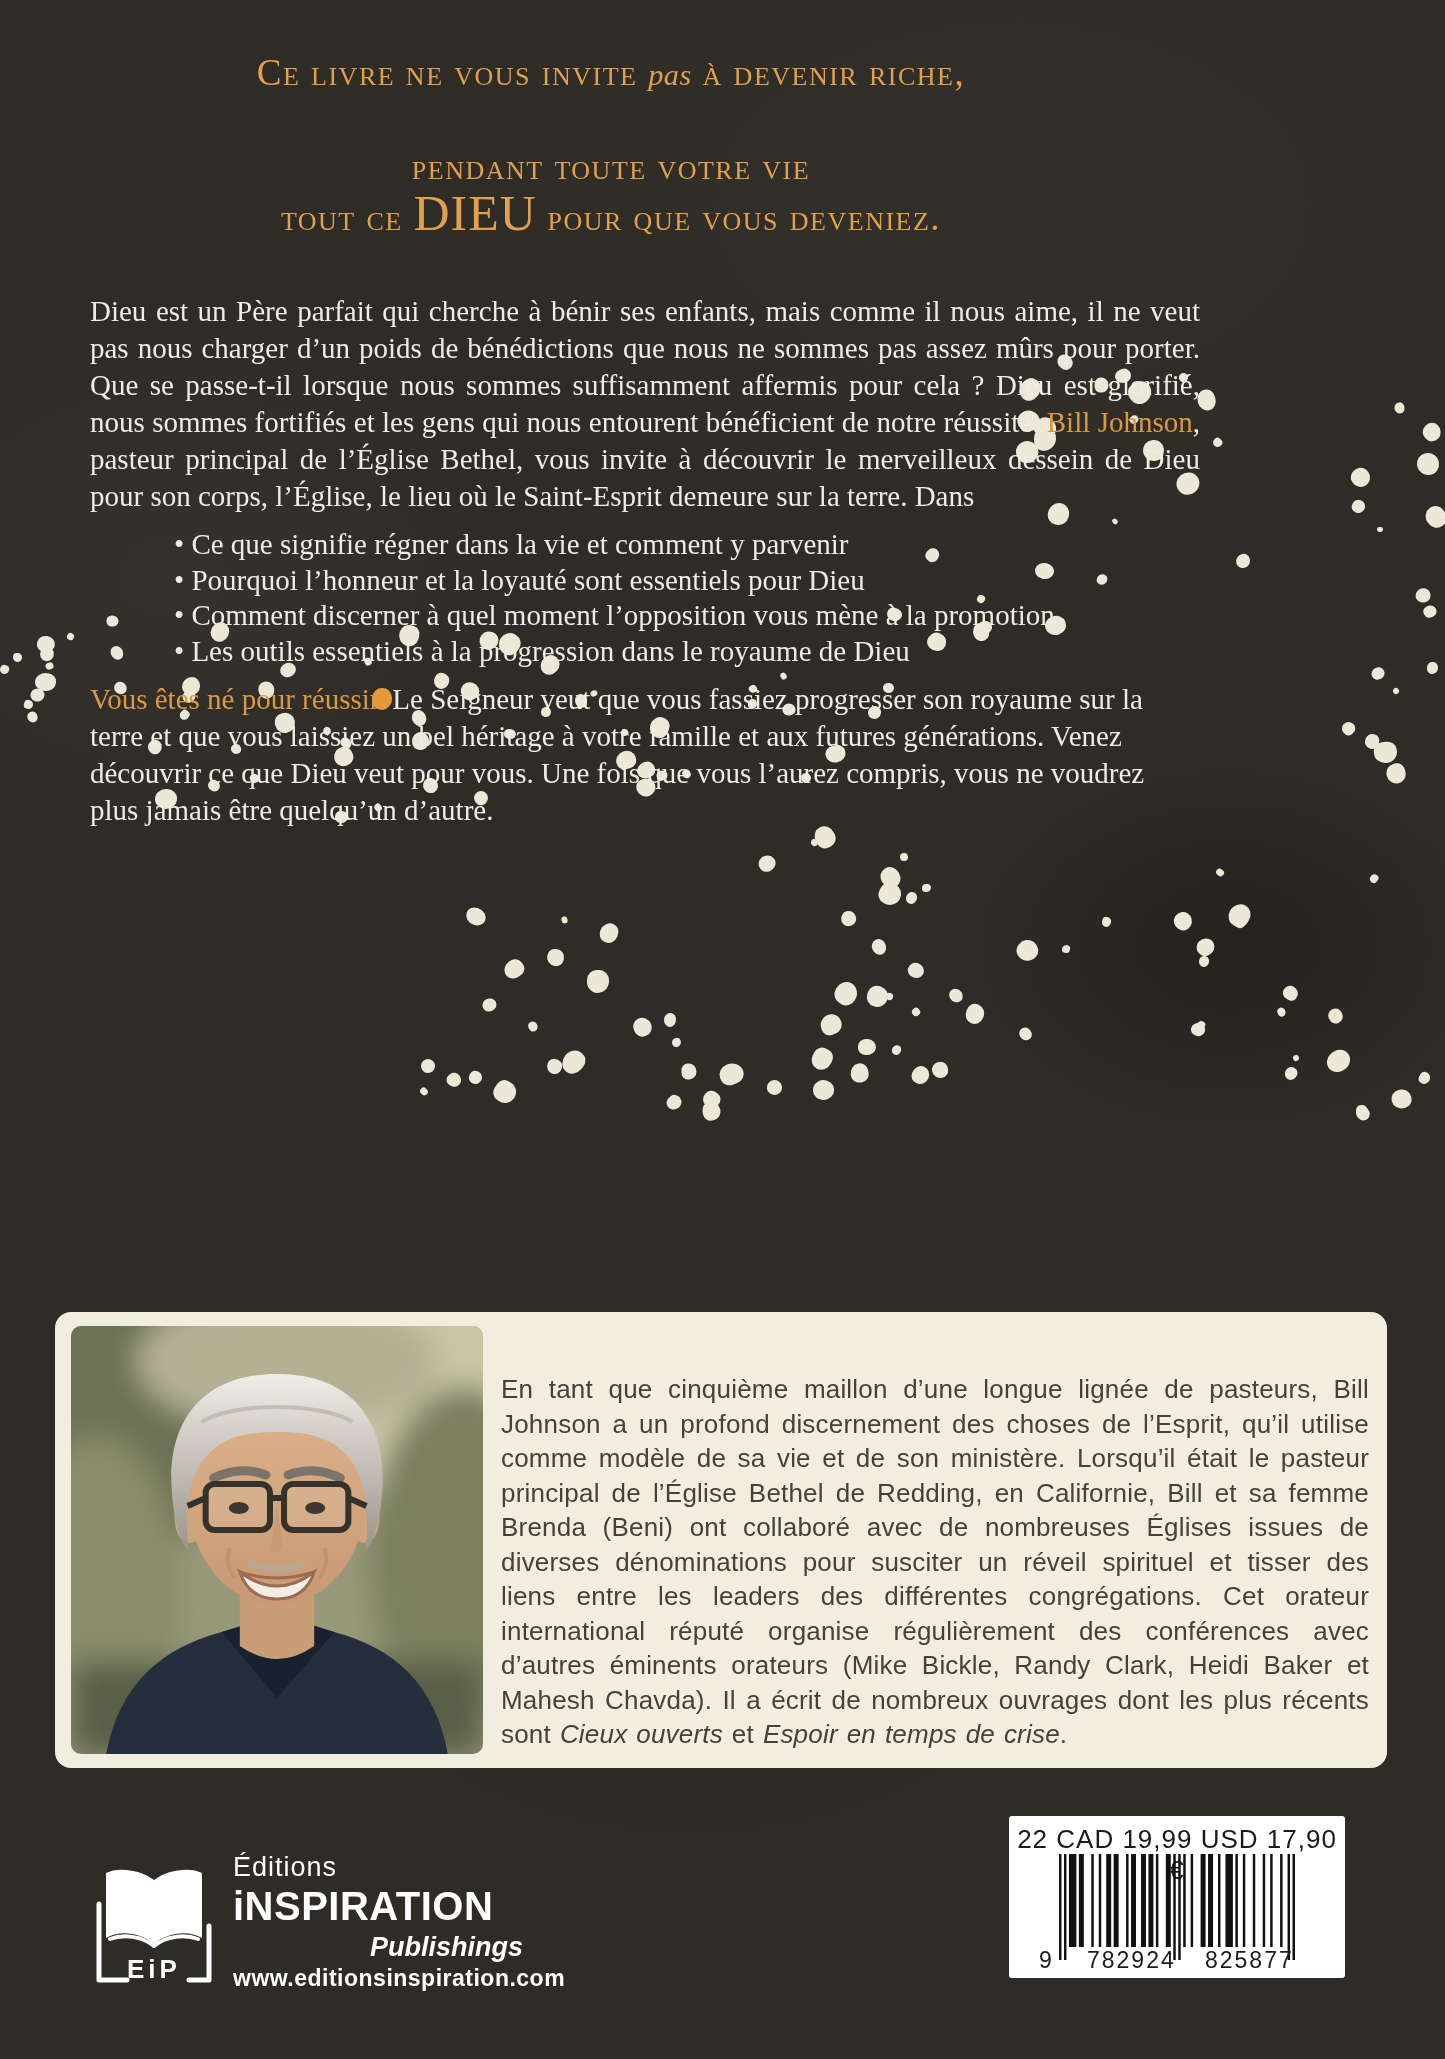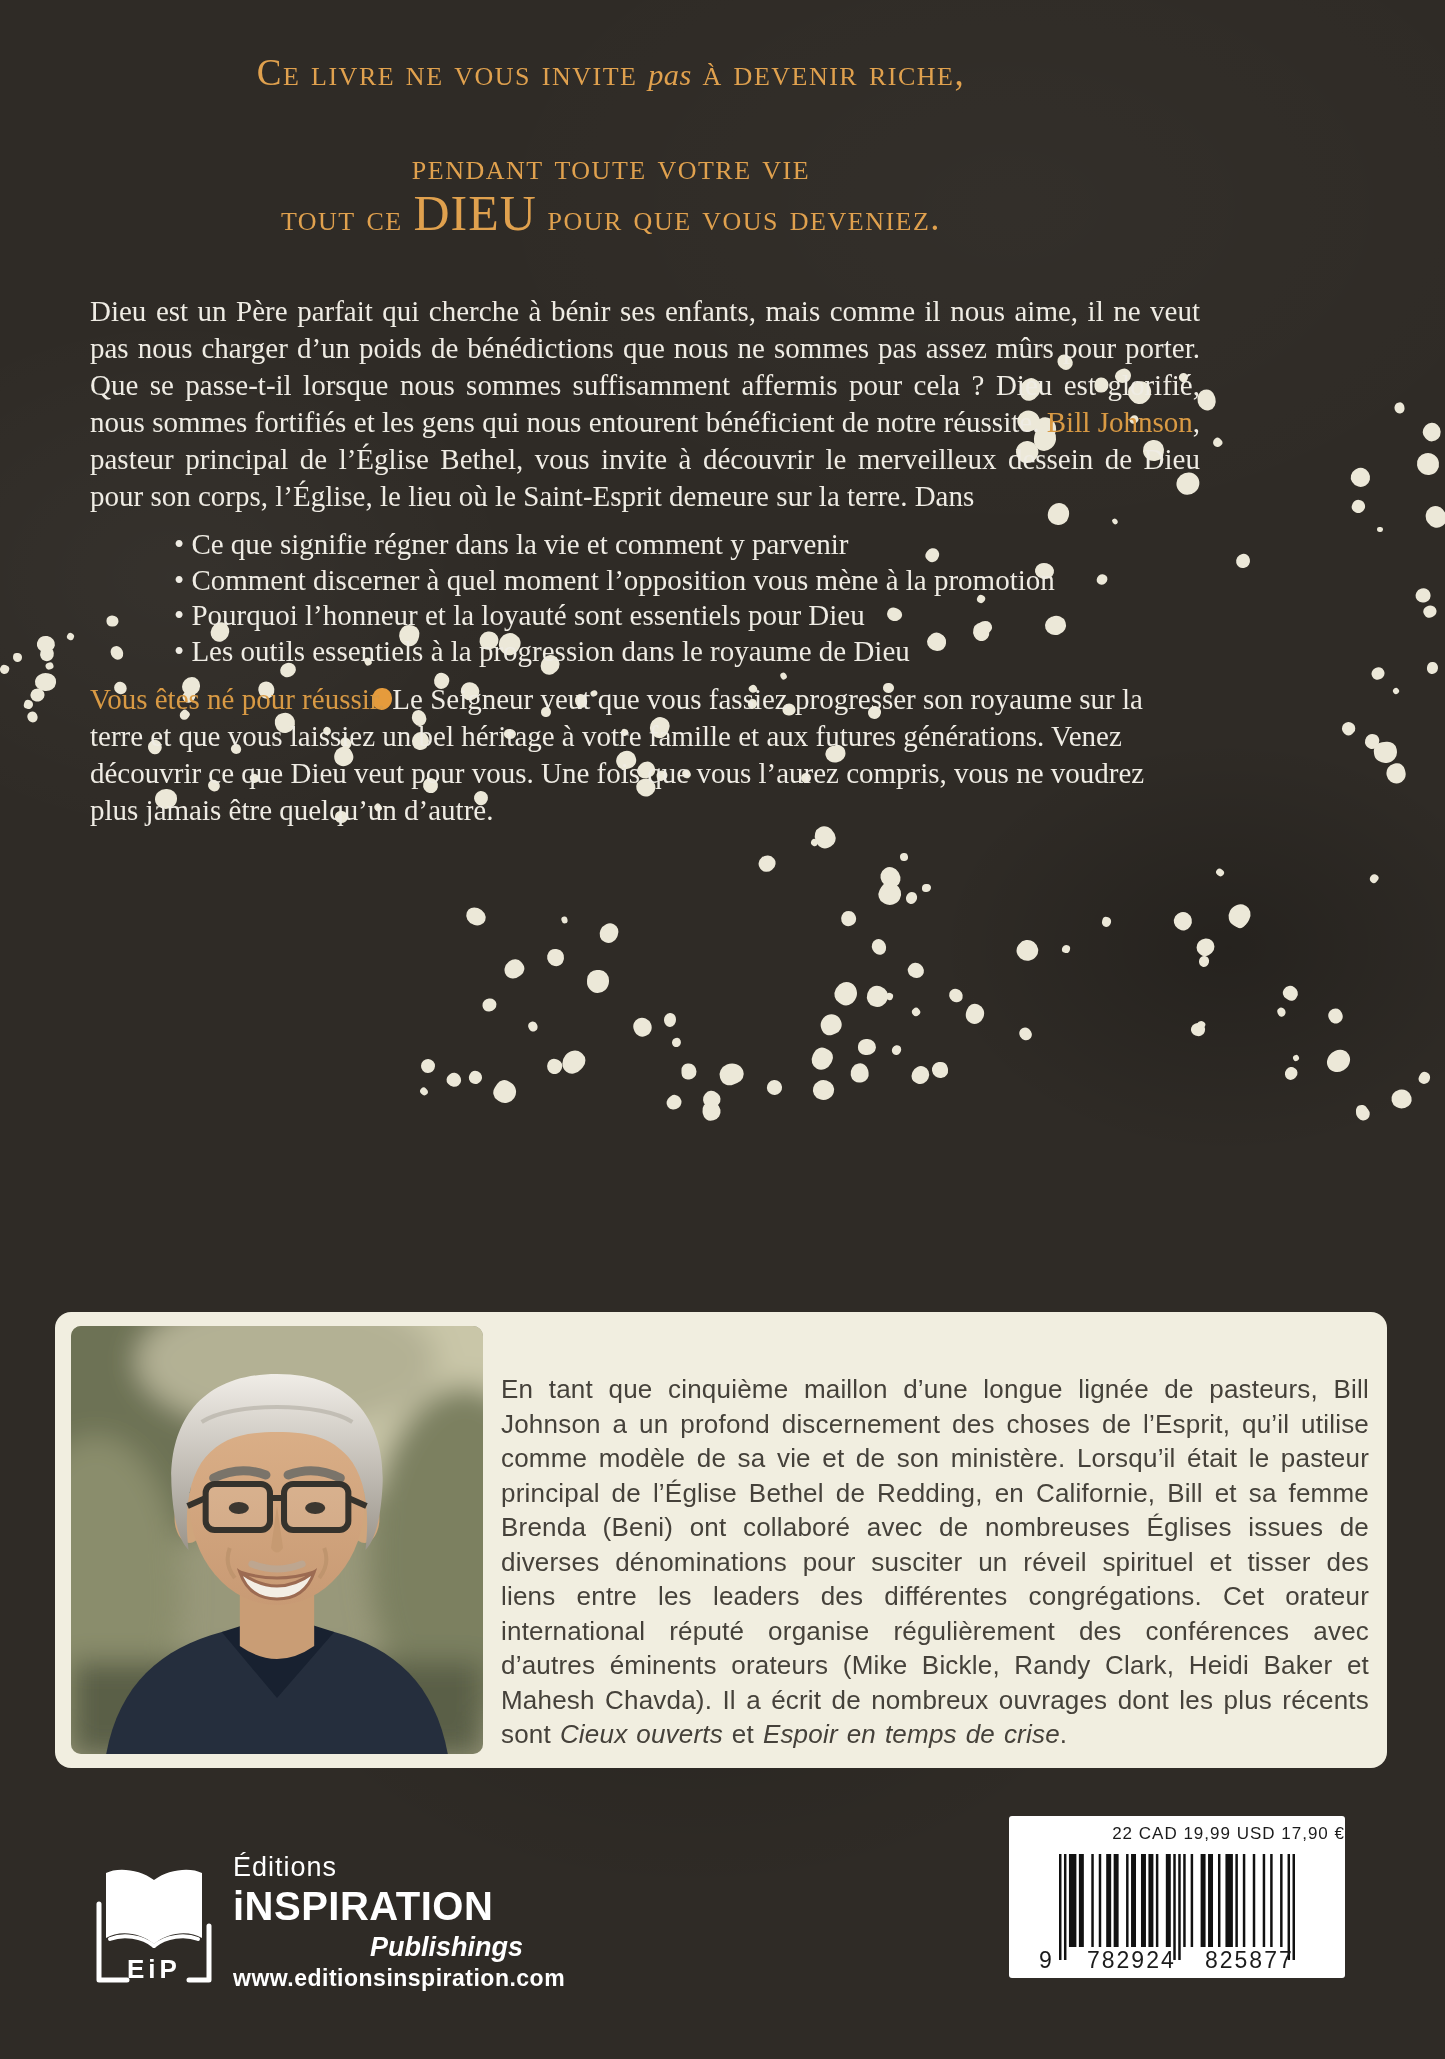--- a/index.html
+++ b/index.html
@@ -59,21 +59,21 @@
   .pub-editions{font-size:27px;letter-spacing:1px;margin:0;}
   .pub-inspiration{font-size:40px;font-weight:bold;letter-spacing:.5px;margin:2px 0 0 0;line-height:42px;}
   .pub-publishings{font-size:27px;font-weight:bold;font-style:italic;text-align:right;margin:6px 2px 0 0;line-height:28px;}
   .pub-site{font-size:23px;font-weight:bold;text-align:center;margin:4px 0 0 0;letter-spacing:.5px;}
   
   .barcode{
     position:absolute;left:1009px;top:1816px;width:336px;height:162px;
     background:#fff;z-index:2;border-radius:3px;
     font-family:"Liberation Sans", sans-serif;color:#1b1b1b;
   }
-  .price{position:absolute;top:8px;left:0;width:100%;text-align:right;font-size:17px;letter-spacing:1px;margin:0;}
+  .price{position:absolute;top:8px;left:0;width:100%;text-align:center;font-size:26px;letter-spacing:1px;margin:0;}
   .bars{position:absolute;left:50px;top:38px;}
   .isbn{position:absolute;top:131px;left:0;width:100%;height:26px;font-size:23px;}
   .isbn span{position:absolute;}
   .isbn .d0{left:30px;}
   .isbn .g1{left:78px;letter-spacing:2px;}
   .isbn .g2{left:196px;letter-spacing:2px;}
 </style>
 </head>
 <body>
 
@@ -264,22 +264,22 @@
     <span><span>Ce livre ne vous invite </span><span class="pas">pas</span><span> à devenir riche,</span></span><br>
     <br>
     <span>pendant toute votre vie</span><br>
     <span><span>tout ce </span><span class="dieu">Dieu</span><span> pour que vous deveniez.</span></span>
   </div>
 
   <div class="copy">
     <p class="intro"><span>Dieu est un Père parfait qui cherche à bénir ses enfants, mais comme il nous aime, il ne veut pas nous charger d’un poids de bénédictions que nous ne sommes pas assez mûrs pour porter. Que se passe-t-il lorsque nous sommes suffisamment affermis pour cela ? Dieu est glorifié, nous sommes fortifiés et les gens qui nous entourent bénéficient de notre réussite. </span><span class="gold">Bill Johnson</span><span>, pasteur principal de l’Église Bethel, vous invite à découvrir le merveilleux dessein de Dieu pour son corps, l’Église, le lieu où le Saint-Esprit demeure sur la terre. Dans</span></p>
     <ul class="bullets">
       <li>Ce que signifie régner dans la vie et comment y parvenir</li>
+      <li>Pourquoi l’honneur et la loyauté sont essentiels pour Dieu</li>
       <li>Comment discerner à quel moment l’opposition vous mène à la promotion</li>
-      <li>Pourquoi l’honneur et la loyauté sont essentiels pour Dieu</li>
       <li>Les outils essentiels à la progression dans le royaume de Dieu</li>
     </ul>
     <p class="closing"><span class="gold">Vous êtes né pour réussir.</span><span> Le Seigneur veut que vous fassiez progresser son royaume sur la terre et que vous laissiez un bel héritage à votre famille et aux futures générations. Venez découvrir ce que Dieu veut pour vous. Une fois que vous l’aurez compris, vous ne voudrez plus jamais être quelqu’un d’autre.</span></p>
   </div>
 
   <div class="panel">
     <div class="photo-wrap">
       <svg viewBox="0 0 410 428" preserveAspectRatio="none">
         <defs>
           <filter id="blurA" x="-30%" y="-30%" width="160%" height="160%">

